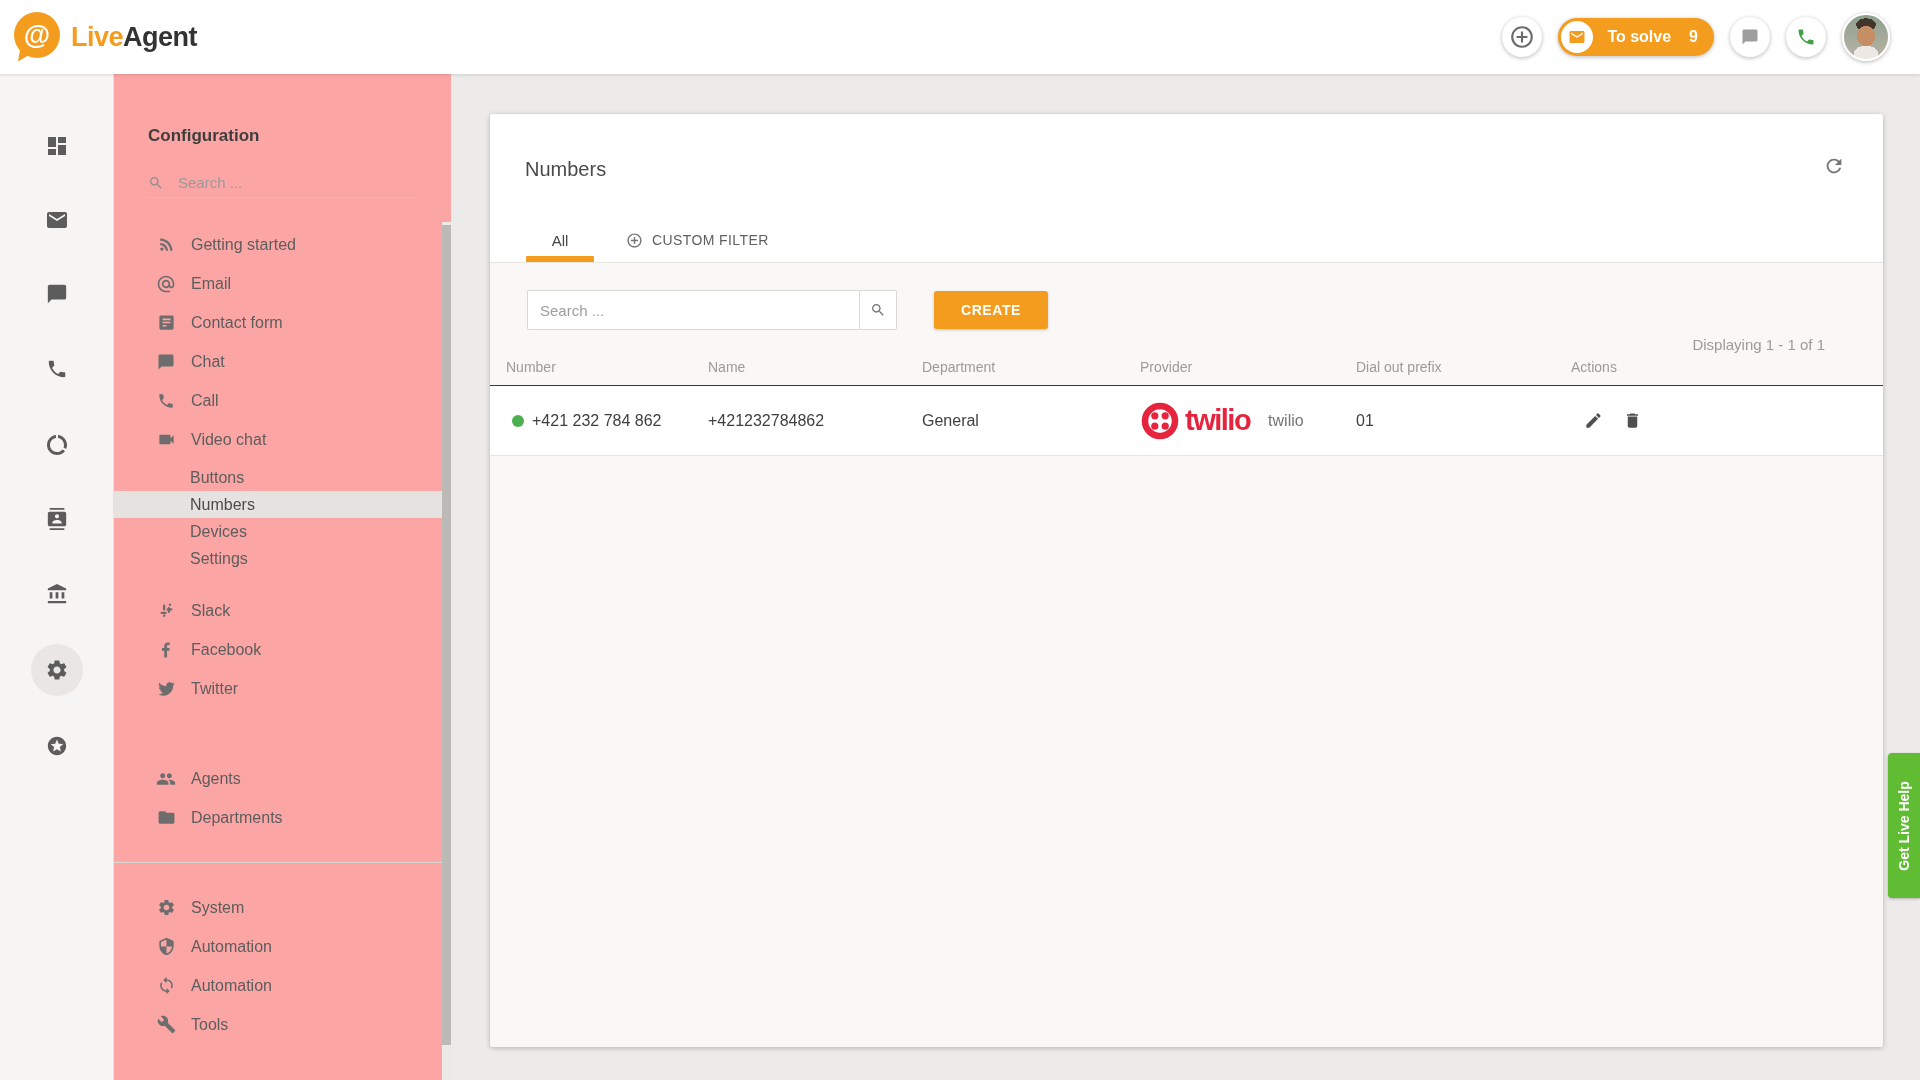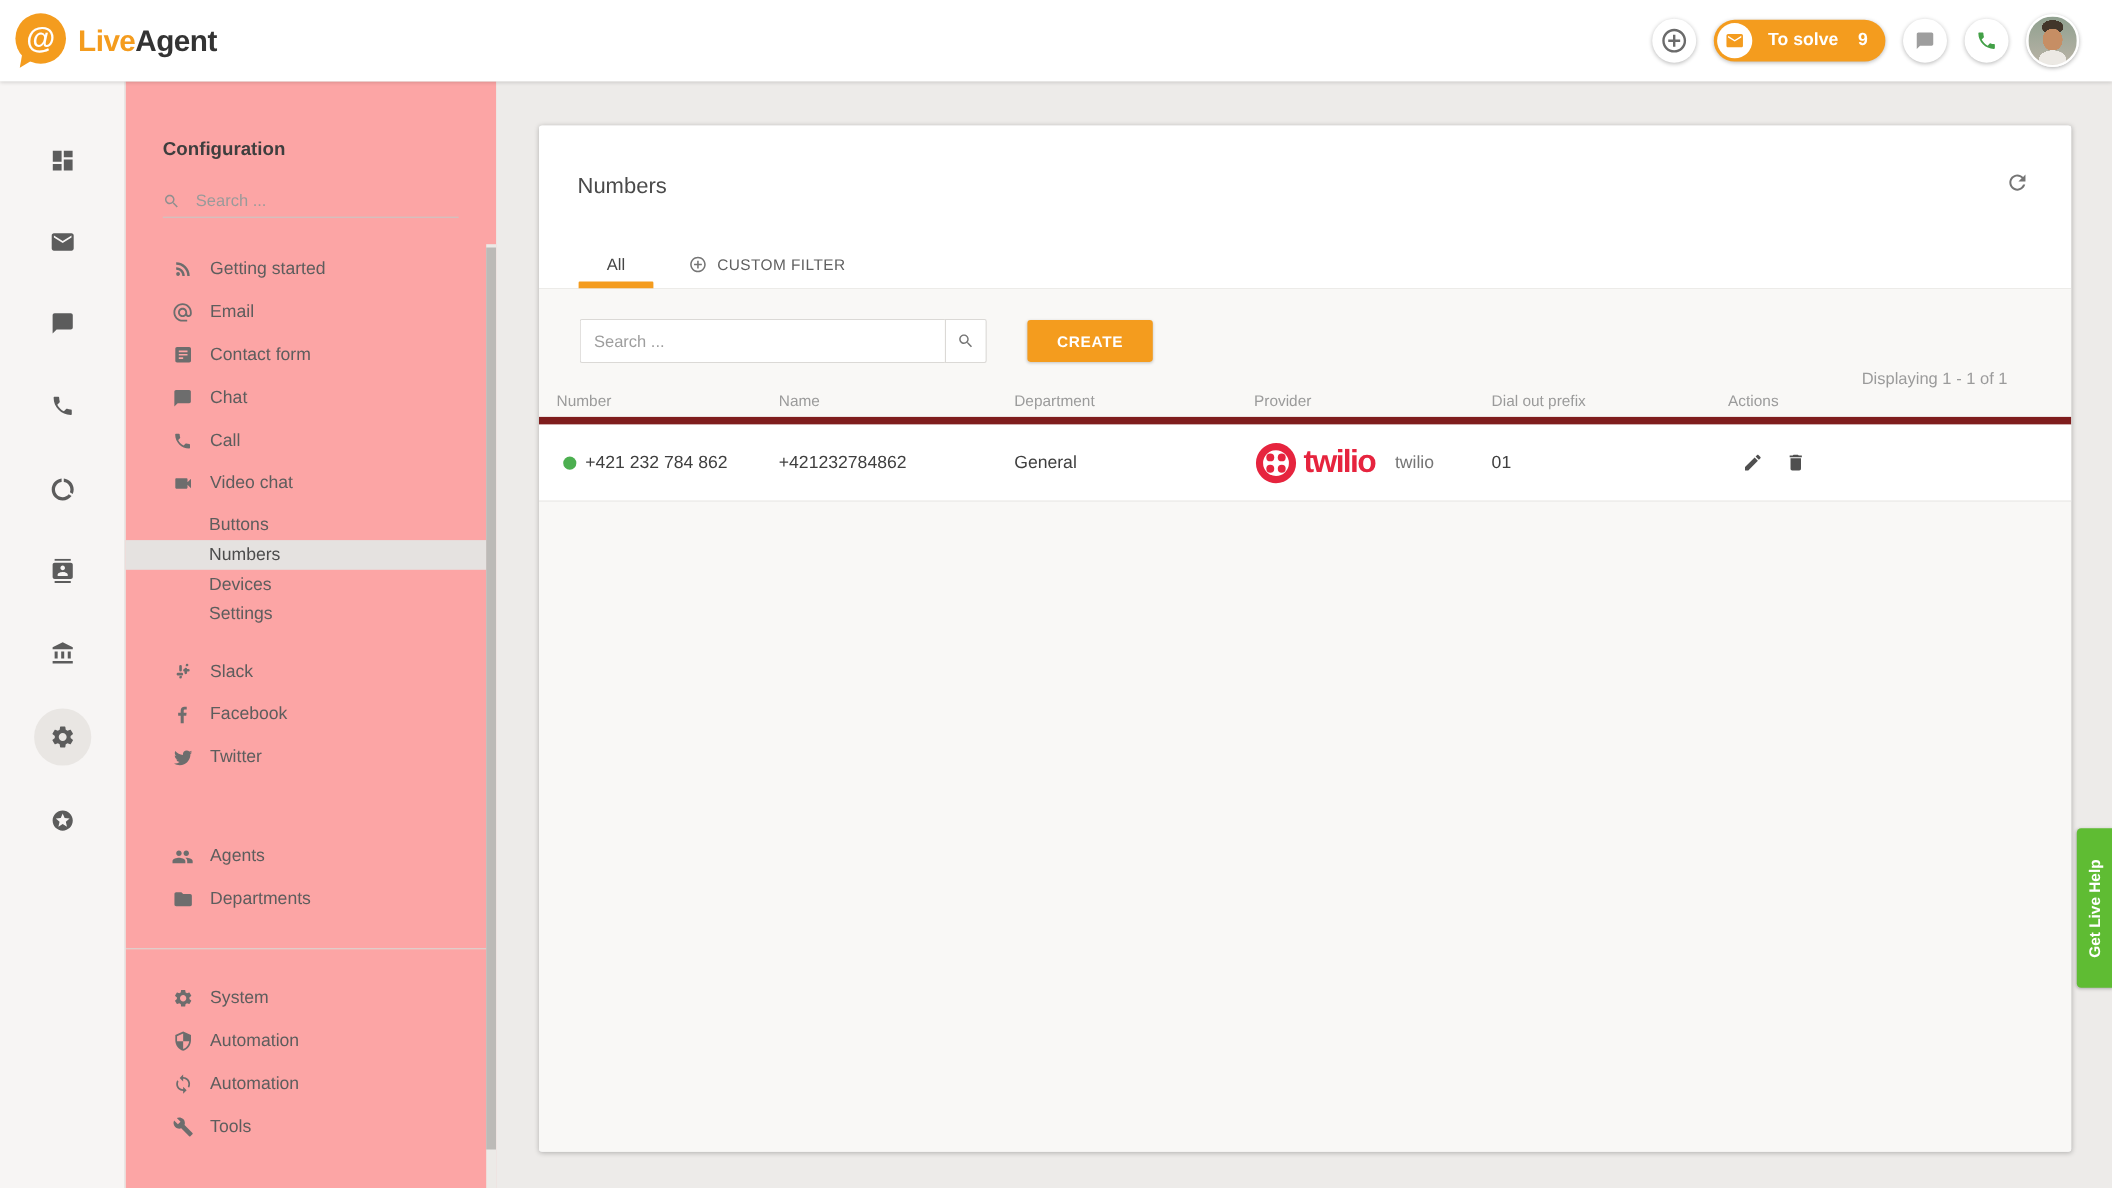--- a/index.html
+++ b/index.html
@@ -85,21 +85,21 @@
   .search-box input{width:332px;height:40px;border:1px solid #dbd9d6;border-right:none;border-radius:2px 0 0 2px;
     background:#fff;padding:0 12px;font-size:15px;color:#555;outline:none;}
   .search-box input::placeholder{color:#9e9e9e;}
   .search-box button{width:38px;height:40px;border:1px solid #dbd9d6;border-radius:0 2px 2px 0;background:#fff;
     color:#757575;cursor:pointer;display:flex;align-items:center;justify-content:center;}
   .create-btn{margin-left:37px;width:114px;height:38px;background:#F49C1E;color:#fff;font-weight:700;font-size:14px;
     letter-spacing:.6px;border:none;border-radius:3px;box-shadow:0 1px 3px rgba(0,0,0,.22);cursor:pointer;}
   .displaying{position:absolute;right:58px;top:37px;font-size:15px;color:#9b9b9b;margin-top:36px;}
   .tbl{margin-top:19px;}
   .tbl-head,.tbl-row{display:grid;grid-template-columns:218px 214px 218px 216px 215px 1fr;align-items:center;}
-  .tbl-head{height:37px;border-bottom:7px solid #7f1d1d;color:#9b9b9b;font-size:14px;}
+  .tbl-head{height:37px;border-bottom:1px solid #7f1d1d;color:#9b9b9b;font-size:14px;}
   .tbl-head > div:first-child{padding-left:16px;}
   .tbl-row{height:70px;background:#fff;border-bottom:1px solid #e7e5e2;font-size:16px;color:#3f3f3f;}
   .cell-number{display:flex;align-items:center;gap:8px;padding-left:22px;}
   .dot{width:12px;height:12px;border-radius:50%;background:#4CAF50;flex:none;}
   .cell-provider{display:flex;align-items:center;}
   .tw-mark{flex:none;}
   .tw-word{font-size:29px;font-weight:800;color:#E6243E;letter-spacing:-1.5px;line-height:1;margin-left:5px;}
   .tw-label{font-size:16px;color:#757575;margin-left:18px;}
   .cell-actions{display:flex;gap:20px;padding-left:13px;}
   .act-btn{background:none;border:none;color:#4f4f4f;cursor:pointer;}

